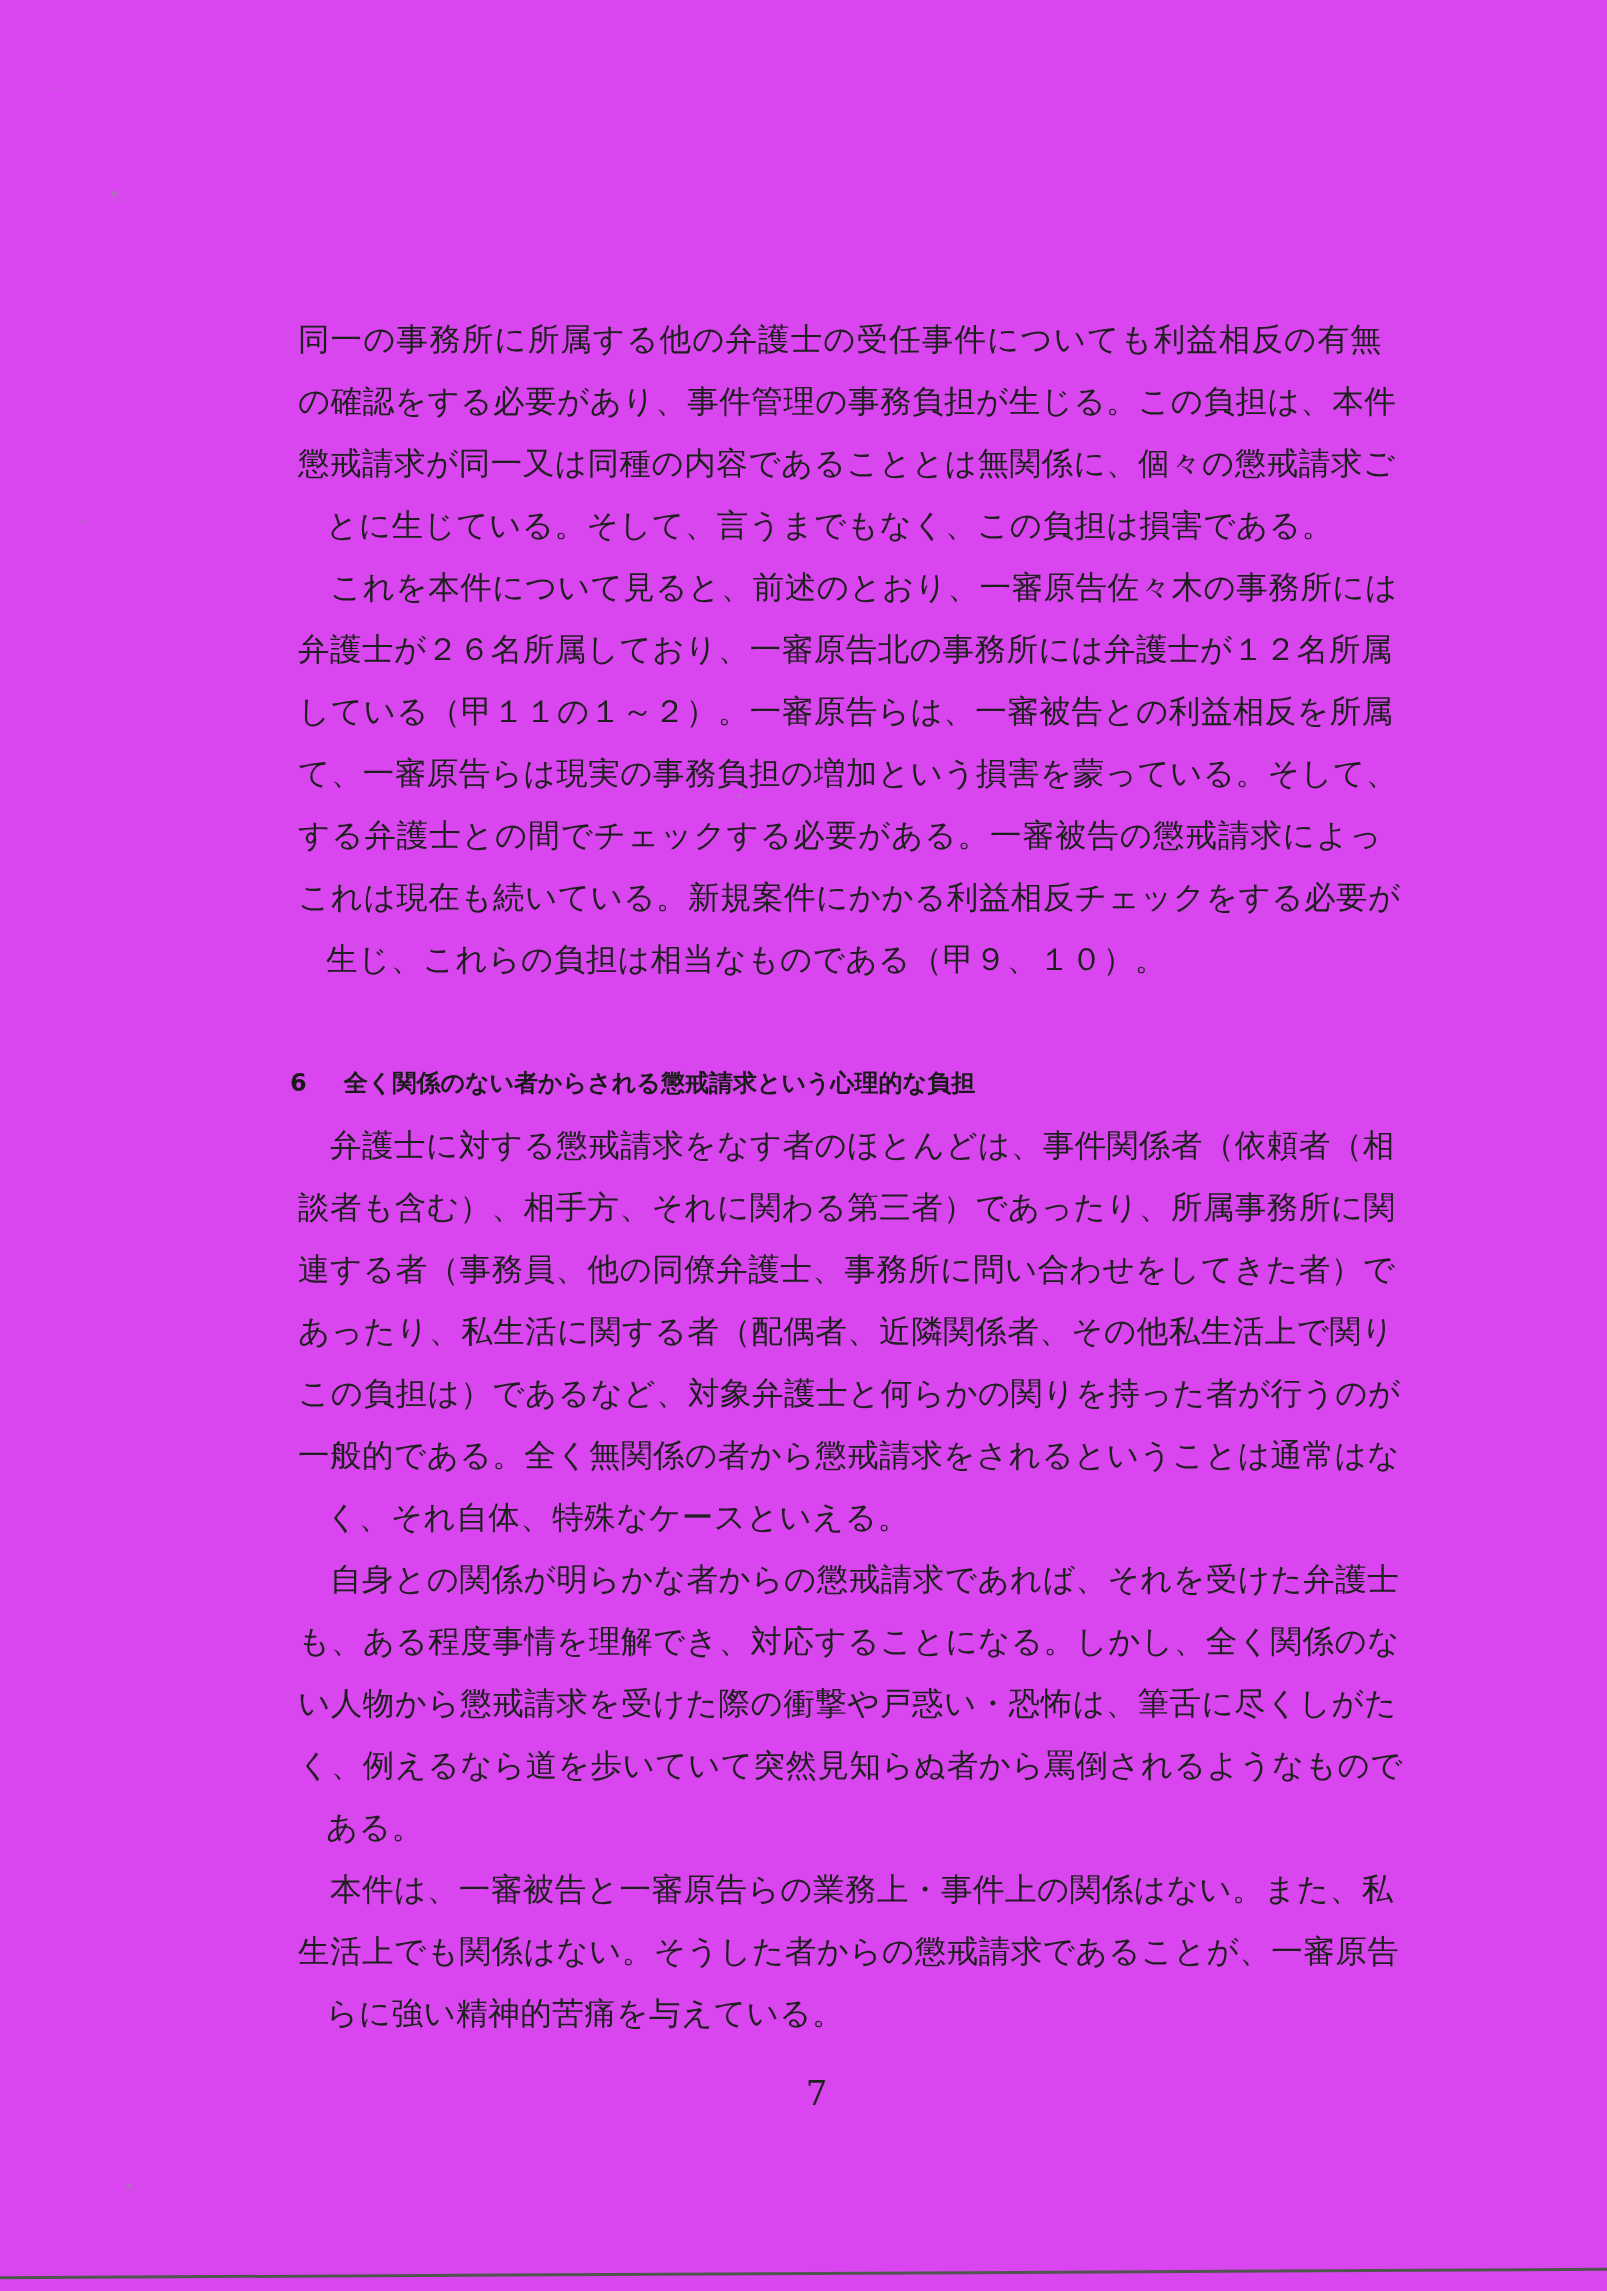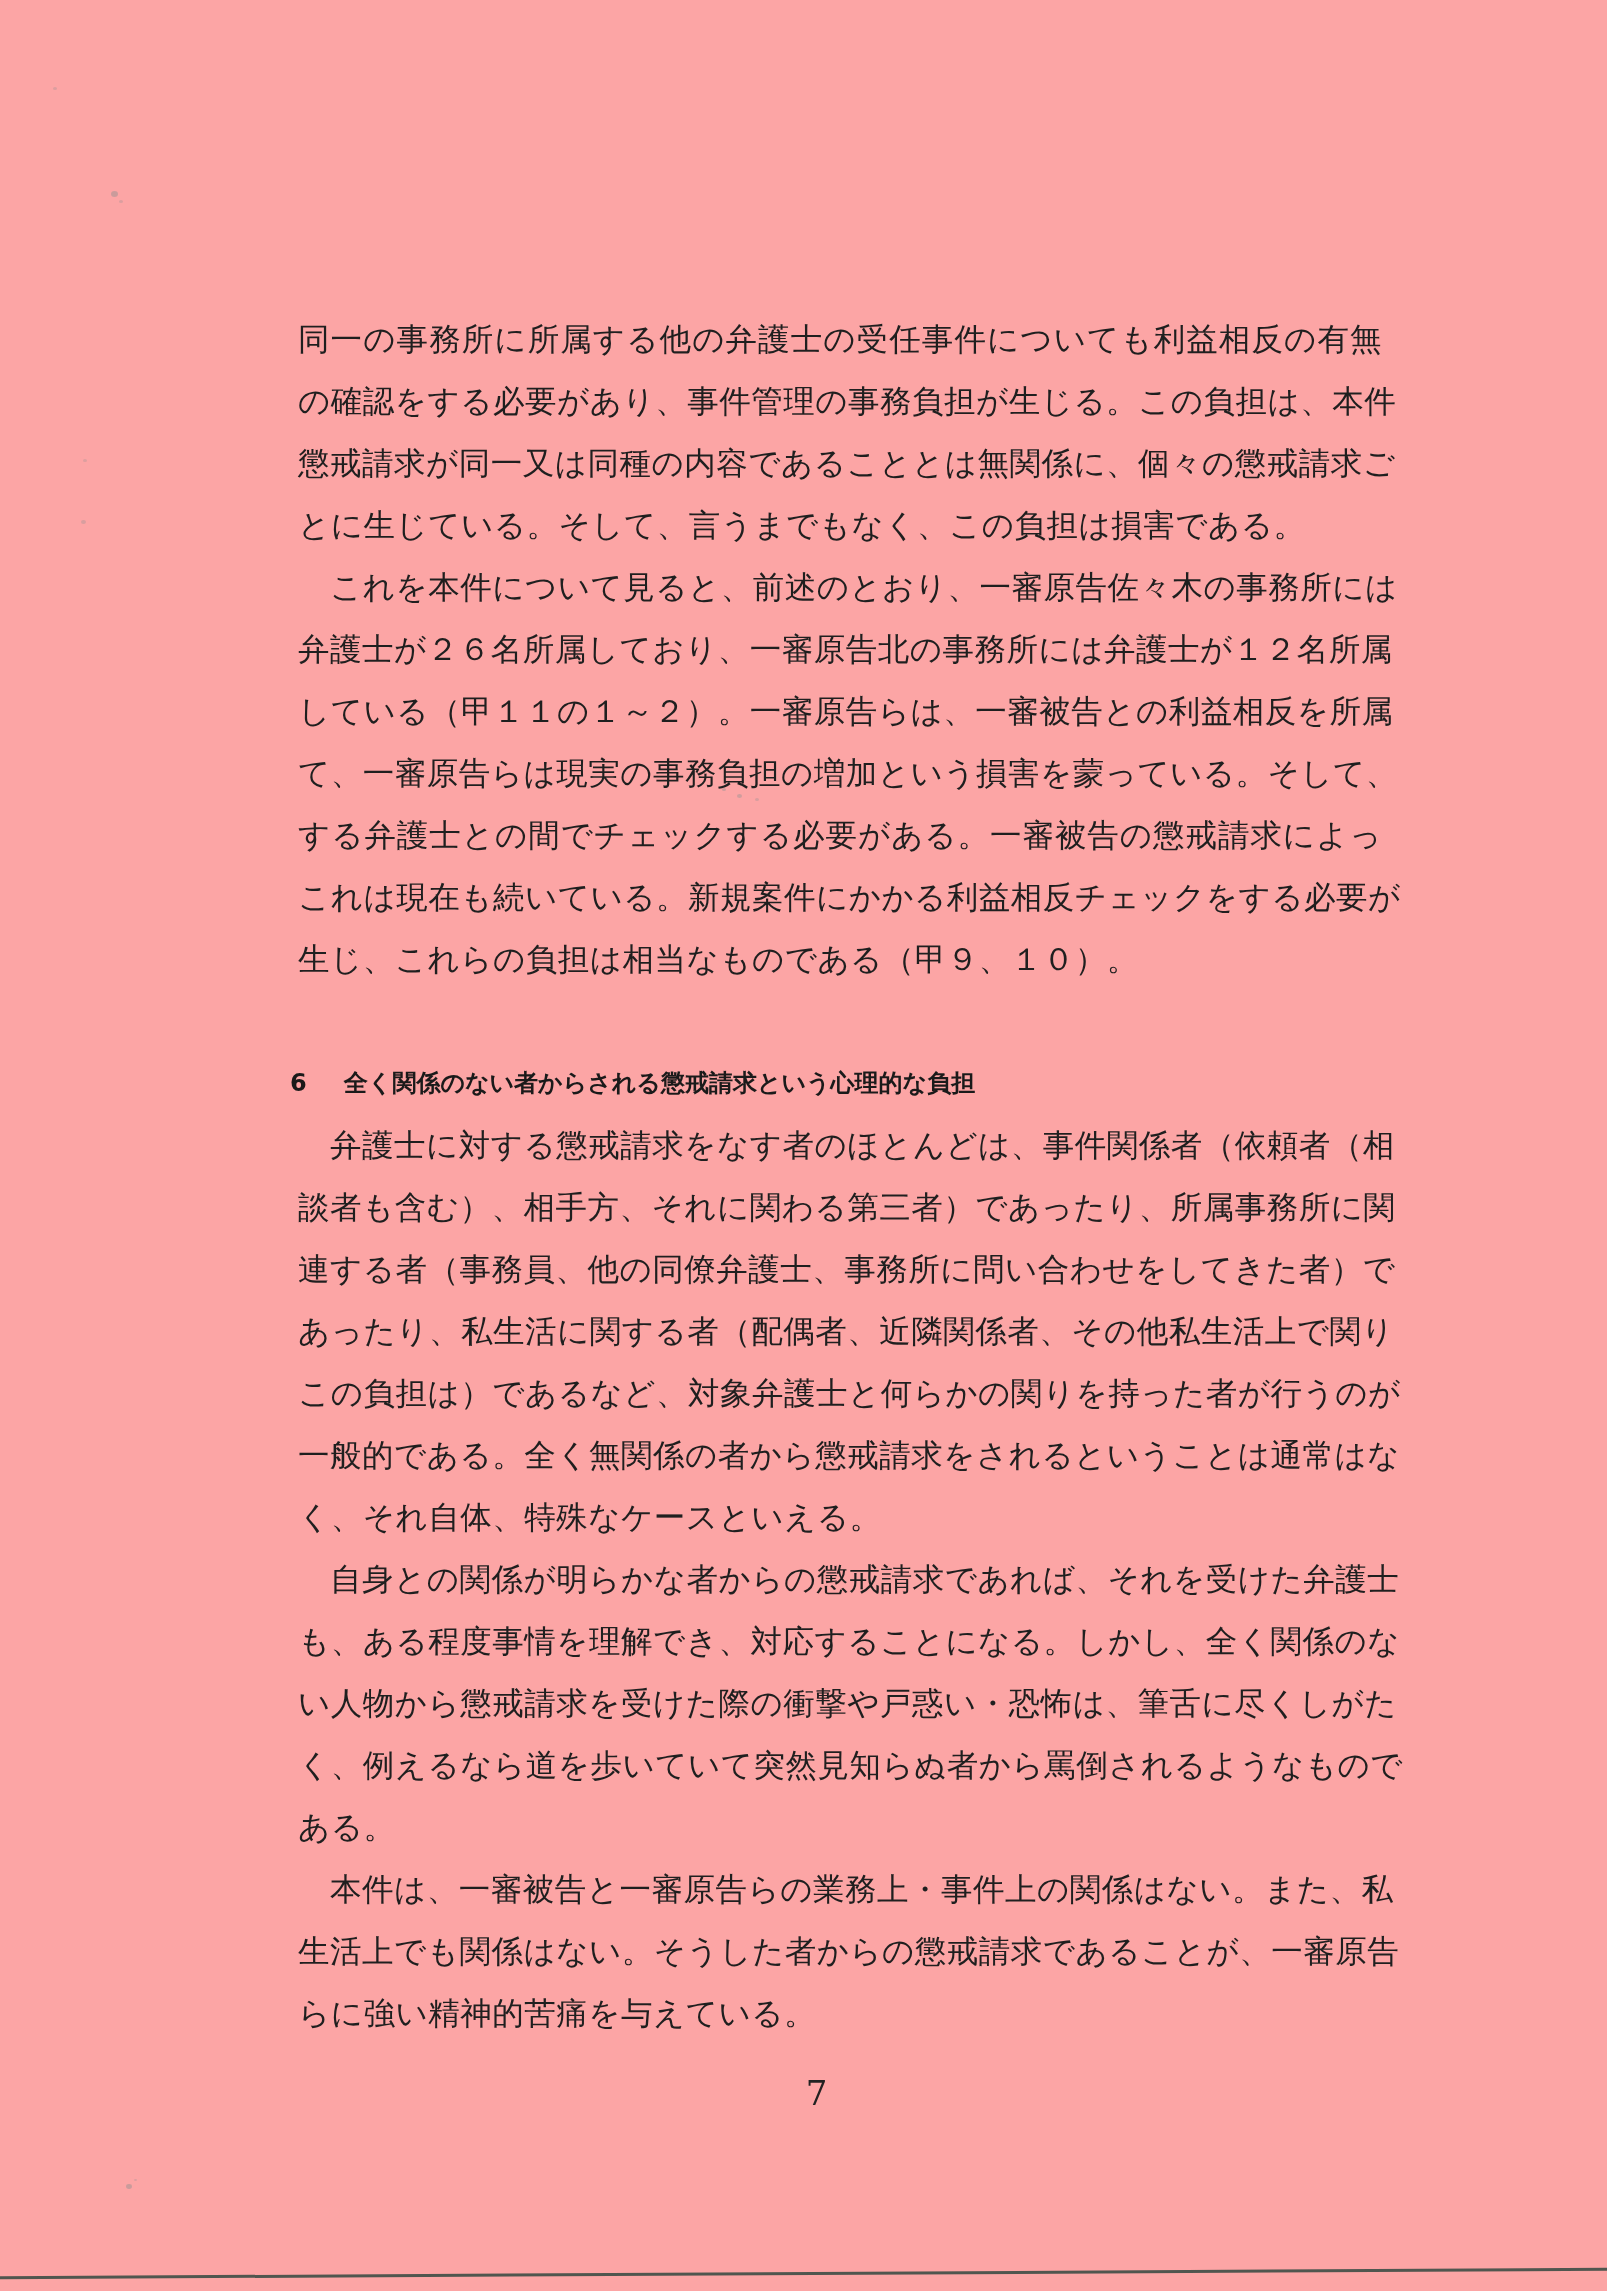--- a/index.html
+++ b/index.html
@@ -30,20 +30,21 @@
     font-size: 31.5px;
     letter-spacing: 0.5px;
     text-align: justify;
     text-align-last: justify;
     white-space: pre;
     overflow: visible;
   }
   .line.last {
     text-align: center;
     text-align-last: left;
+    margin-left: 28px;
   }
   .heading {
     margin-top: 62px;
     height: 62px;
     line-height: 62px;
     font-family: "DejaVu Sans", "Liberation Sans", sans-serif;
     font-weight: 700;
     font-size: 24px;
     color: #1a1a1a;
     white-space: pre;
@@ -78,21 +79,21 @@
   }
   .speck {
     position: absolute;
     background: #8d9091;
     border-radius: 50%;
   }
 </style>
 </head>
 <body>
 
-<div class="page" style="background: #fca5a5; color: rgb(31, 31, 31);">
+<div class="page" style="background: #d946ef; color: rgb(31, 31, 31);">
   <div class="doc-body">
       <div class="para">
         <div class="line">同一の事務所に所属する他の弁護士の受任事件についても利益相反の有無</div>
         <div class="line">の確認をする必要があり、事件管理の事務負担が生じる。この負担は、本件</div>
         <div class="line">懲戒請求が同一又は同種の内容であることとは無関係に、個々の懲戒請求ご</div>
         <div class="line last">とに生じている。そして、言うまでもなく、この負担は損害である。</div>
       </div>
       <div class="para">
         <div class="line">　これを本件について見ると、前述のとおり、一審原告佐々木の事務所には</div>
         <div class="line">弁護士が２６名所属しており、一審原告北の事務所には弁護士が１２名所属</div>

